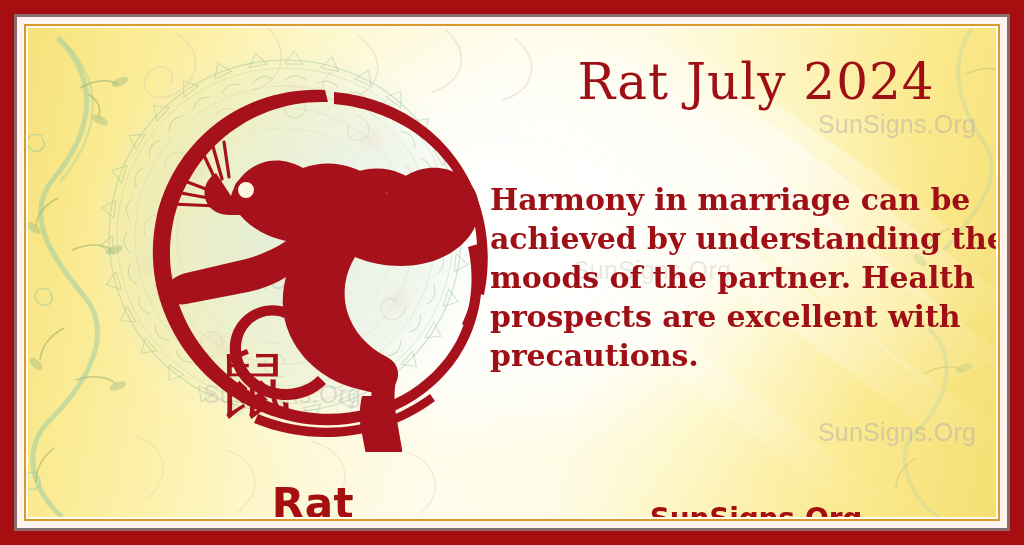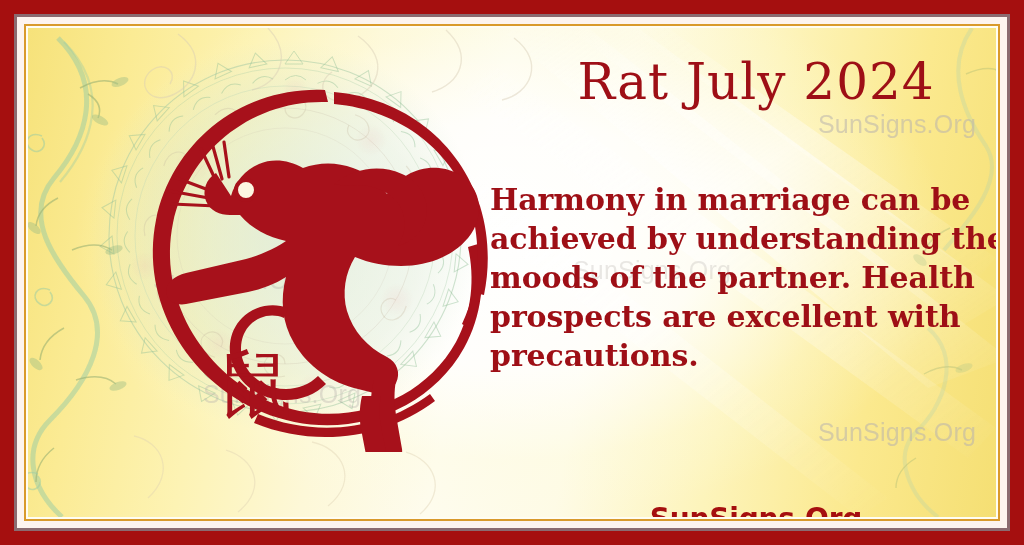--- a/index.html
+++ b/index.html
@@ -450,20 +450,21 @@
                    c1,7 7,11 13,9
                    c5,-2 8,-7 7,-13
                    l-6,-30
                    c-2,-10 -2,-21 0,-30 Z"></path>
         </g>
 
         <text x="118" y="330" font-family="'DejaVu Sans', sans-serif" font-size="74" fill="#a7111b" text-anchor="middle">鼠</text>
       </svg>
     </div>
 
+    <div class="rat-label">Rat</div>
 
     <div class="title">Rat July 2024</div>
 
     <div class="body-text">Harmony in marriage can be achieved by understanding the moods of the partner. Health prospects are excellent with precautions.</div>
 
     <div class="footer-brand">SunSigns.Org</div>
 
   </div>
 </div>
 

